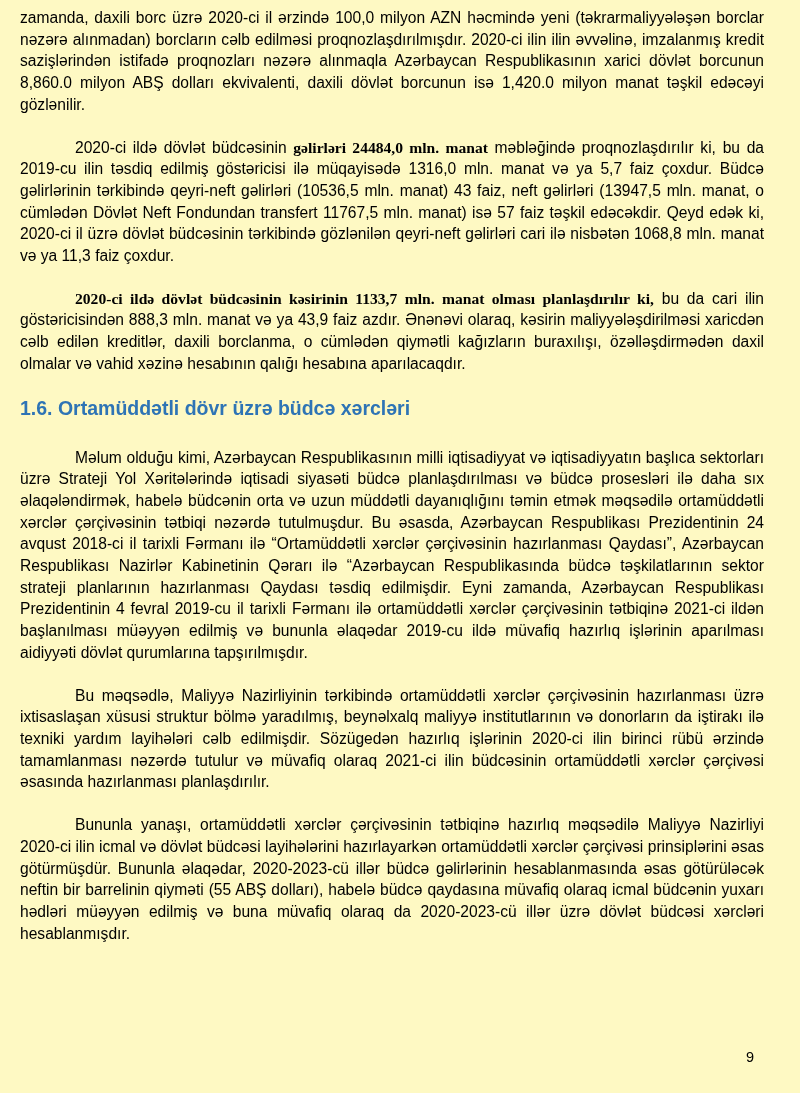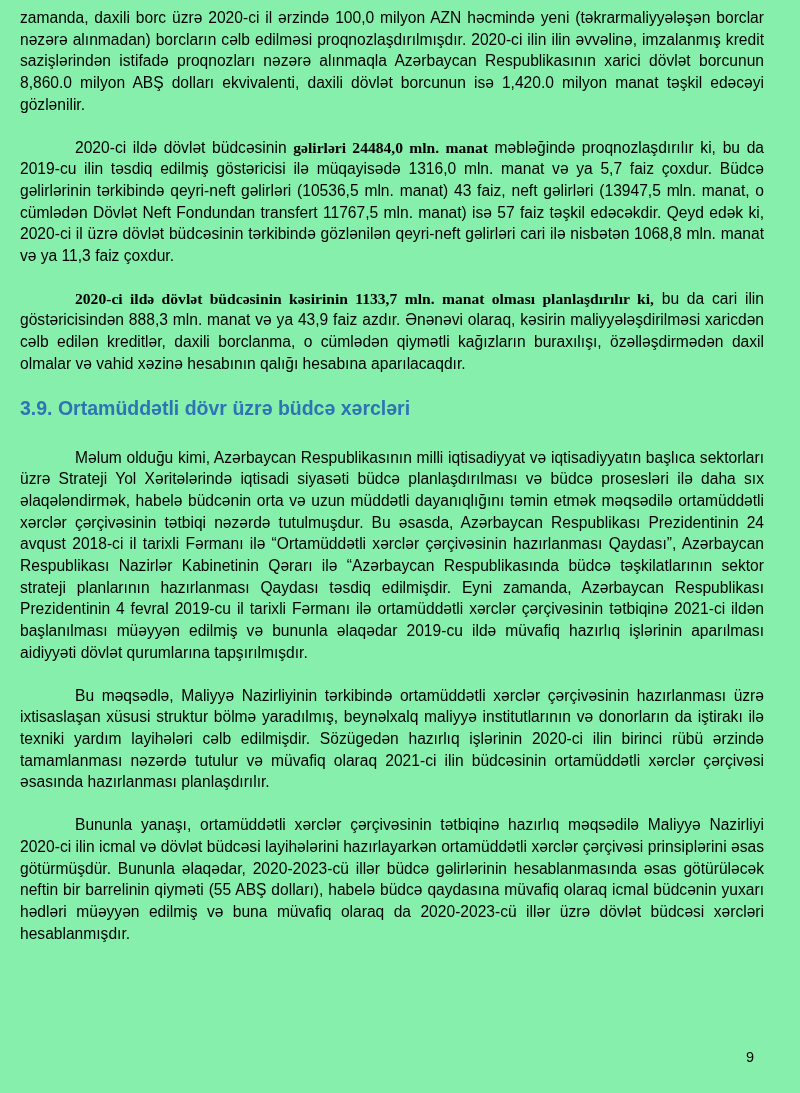--- a/index.html
+++ b/index.html
@@ -6,21 +6,21 @@
   html, body {
     margin: 0;
     padding: 0;
     background: #ffffff;
   }
   .page {
     position: relative;
     width: 800px;
     height: 1093px;
     box-sizing: border-box;
-    background: #86efac;
+    background: #fef9c3;
     padding: 7px 36px 0 20px;
     font-family: "Liberation Sans", "DejaVu Sans", sans-serif;
     color: #000000;
     overflow: hidden;
   }
   .para {
     margin: 0 0 21px 0;
     font-size: 15.6px;
     line-height: 21.7px;
     text-align: justify;
@@ -47,19 +47,19 @@
   }
 </style>
 </head>
 <body>
 
 <div class="page">
   <main>
       <p class="para"><span class="run">zamanda, daxili borc üzrə 2020-ci il ərzində 100,0 milyon AZN həcmində yeni (təkrarmaliyyələşən borclar nəzərə alınmadan) borcların cəlb edilməsi proqnozlaşdırılmışdır. 2020-ci ilin  ilin əvvəlinə, imzalanmış kredit sazişlərindən istifadə proqnozları nəzərə alınmaqla Azərbaycan Respublikasının xarici dövlət borcunun 8,860.0 milyon ABŞ dolları ekvivalenti, daxili dövlət borcunun isə 1,420.0 milyon manat təşkil edəcəyi gözlənilir.</span></p>
       <p class="para indent"><span class="run">2020-ci ildə dövlət büdcəsinin </span><span class="run bold">gəlirləri 24484,0 mln. manat</span><span class="run"> məbləğində proqnozlaşdırılır ki, bu da 2019-cu ilin təsdiq edilmiş göstəricisi ilə müqayisədə 1316,0 mln. manat və ya 5,7 faiz çoxdur. Büdcə gəlirlərinin tərkibində qeyri-neft gəlirləri (10536,5 mln. manat)  43 faiz, neft gəlirləri (13947,5 mln. manat, o cümlədən Dövlət Neft Fondundan transfert 11767,5 mln. manat) isə 57 faiz təşkil edəcəkdir. Qeyd edək ki, 2020-ci il üzrə dövlət büdcəsinin tərkibində gözlənilən qeyri-neft gəlirləri cari ilə nisbətən 1068,8 mln. manat və ya 11,3 faiz çoxdur.</span></p>
       <p class="para indent"><span class="run bold">2020-ci ildə dövlət büdcəsinin kəsirinin 1133,7 mln. manat olması planlaşdırılır ki,</span><span class="run"> bu da cari ilin göstəricisindən 888,3 mln. manat və ya 43,9 faiz azdır. Ənənəvi olaraq, kəsirin maliyyələşdirilməsi xaricdən cəlb edilən kreditlər, daxili borclanma, o cümlədən qiymətli kağızların buraxılışı, özəlləşdirmədən daxil olmalar və vahid xəzinə hesabının qalığı hesabına aparılacaqdır.</span></p>
-      <h2 class="section-heading">3.9. Ortamüddətli dövr üzrə büdcə xərcləri</h2>
+      <h2 class="section-heading">1.6. Ortamüddətli dövr üzrə büdcə xərcləri</h2>
       <p class="para indent"><span class="run">Məlum olduğu kimi, Azərbaycan Respublikasının milli iqtisadiyyat və iqtisadiyyatın başlıca sektorları üzrə Strateji Yol Xəritələrində iqtisadi siyasəti büdcə planlaşdırılması və büdcə prosesləri ilə daha sıx əlaqələndirmək, habelə büdcənin orta və uzun müddətli dayanıqlığını təmin etmək məqsədilə ortamüddətli xərclər çərçivəsinin tətbiqi nəzərdə tutulmuşdur. Bu əsasda, Azərbaycan Respublikası Prezidentinin 24 avqust 2018-ci il tarixli Fərmanı ilə “Ortamüddətli xərclər çərçivəsinin hazırlanması Qaydası”, Azərbaycan Respublikası Nazirlər Kabinetinin Qərarı ilə “Azərbaycan Respublikasında büdcə təşkilatlarının sektor strateji planlarının hazırlanması Qaydası təsdiq edilmişdir. Eyni zamanda, Azərbaycan Respublikası Prezidentinin 4 fevral 2019-cu il tarixli Fərmanı ilə ortamüddətli xərclər çərçivəsinin tətbiqinə 2021-ci ildən başlanılması müəyyən edilmiş və bununla əlaqədar 2019-cu ildə müvafiq hazırlıq işlərinin aparılması aidiyyəti dövlət qurumlarına tapşırılmışdır.</span></p>
       <p class="para indent"><span class="run">Bu məqsədlə, Maliyyə Nazirliyinin tərkibində ortamüddətli xərclər çərçivəsinin hazırlanması üzrə ixtisaslaşan xüsusi struktur bölmə yaradılmış, beynəlxalq maliyyə institutlarının və donorların da iştirakı ilə texniki yardım layihələri cəlb edilmişdir. Sözügedən hazırlıq işlərinin 2020-ci ilin birinci rübü ərzində tamamlanması nəzərdə tutulur və müvafiq olaraq 2021-ci ilin büdcəsinin ortamüddətli xərclər çərçivəsi əsasında hazırlanması planlaşdırılır.</span></p>
       <p class="para indent"><span class="run">Bununla yanaşı, ortamüddətli xərclər çərçivəsinin tətbiqinə hazırlıq məqsədilə Maliyyə Nazirliyi 2020-ci ilin icmal və dövlət büdcəsi layihələrini hazırlayarkən ortamüddətli xərclər çərçivəsi prinsiplərini əsas götürmüşdür. Bununla əlaqədar, 2020-2023-cü illər büdcə gəlirlərinin hesablanmasında əsas götürüləcək neftin bir barrelinin qiyməti (55 ABŞ dolları), habelə büdcə qaydasına müvafiq olaraq icmal büdcənin yuxarı hədləri müəyyən edilmiş və buna müvafiq olaraq da 2020-2023-cü illər üzrə dövlət büdcəsi xərcləri hesablanmışdır.</span></p>
     </main>
   <div class="page-number">9</div>
 </div>
 
 </body></html>

